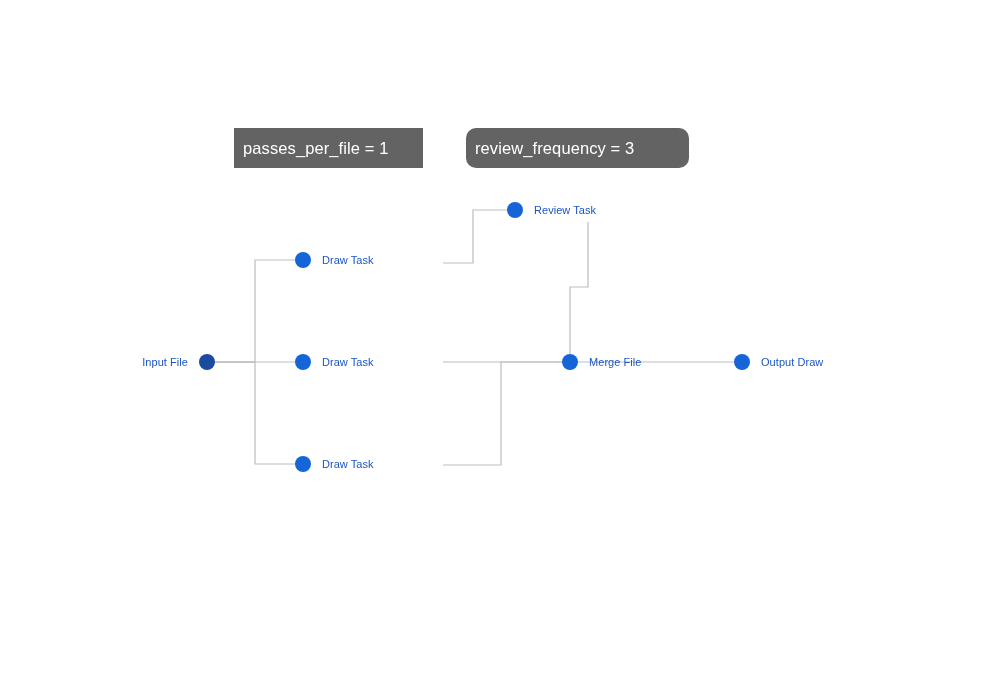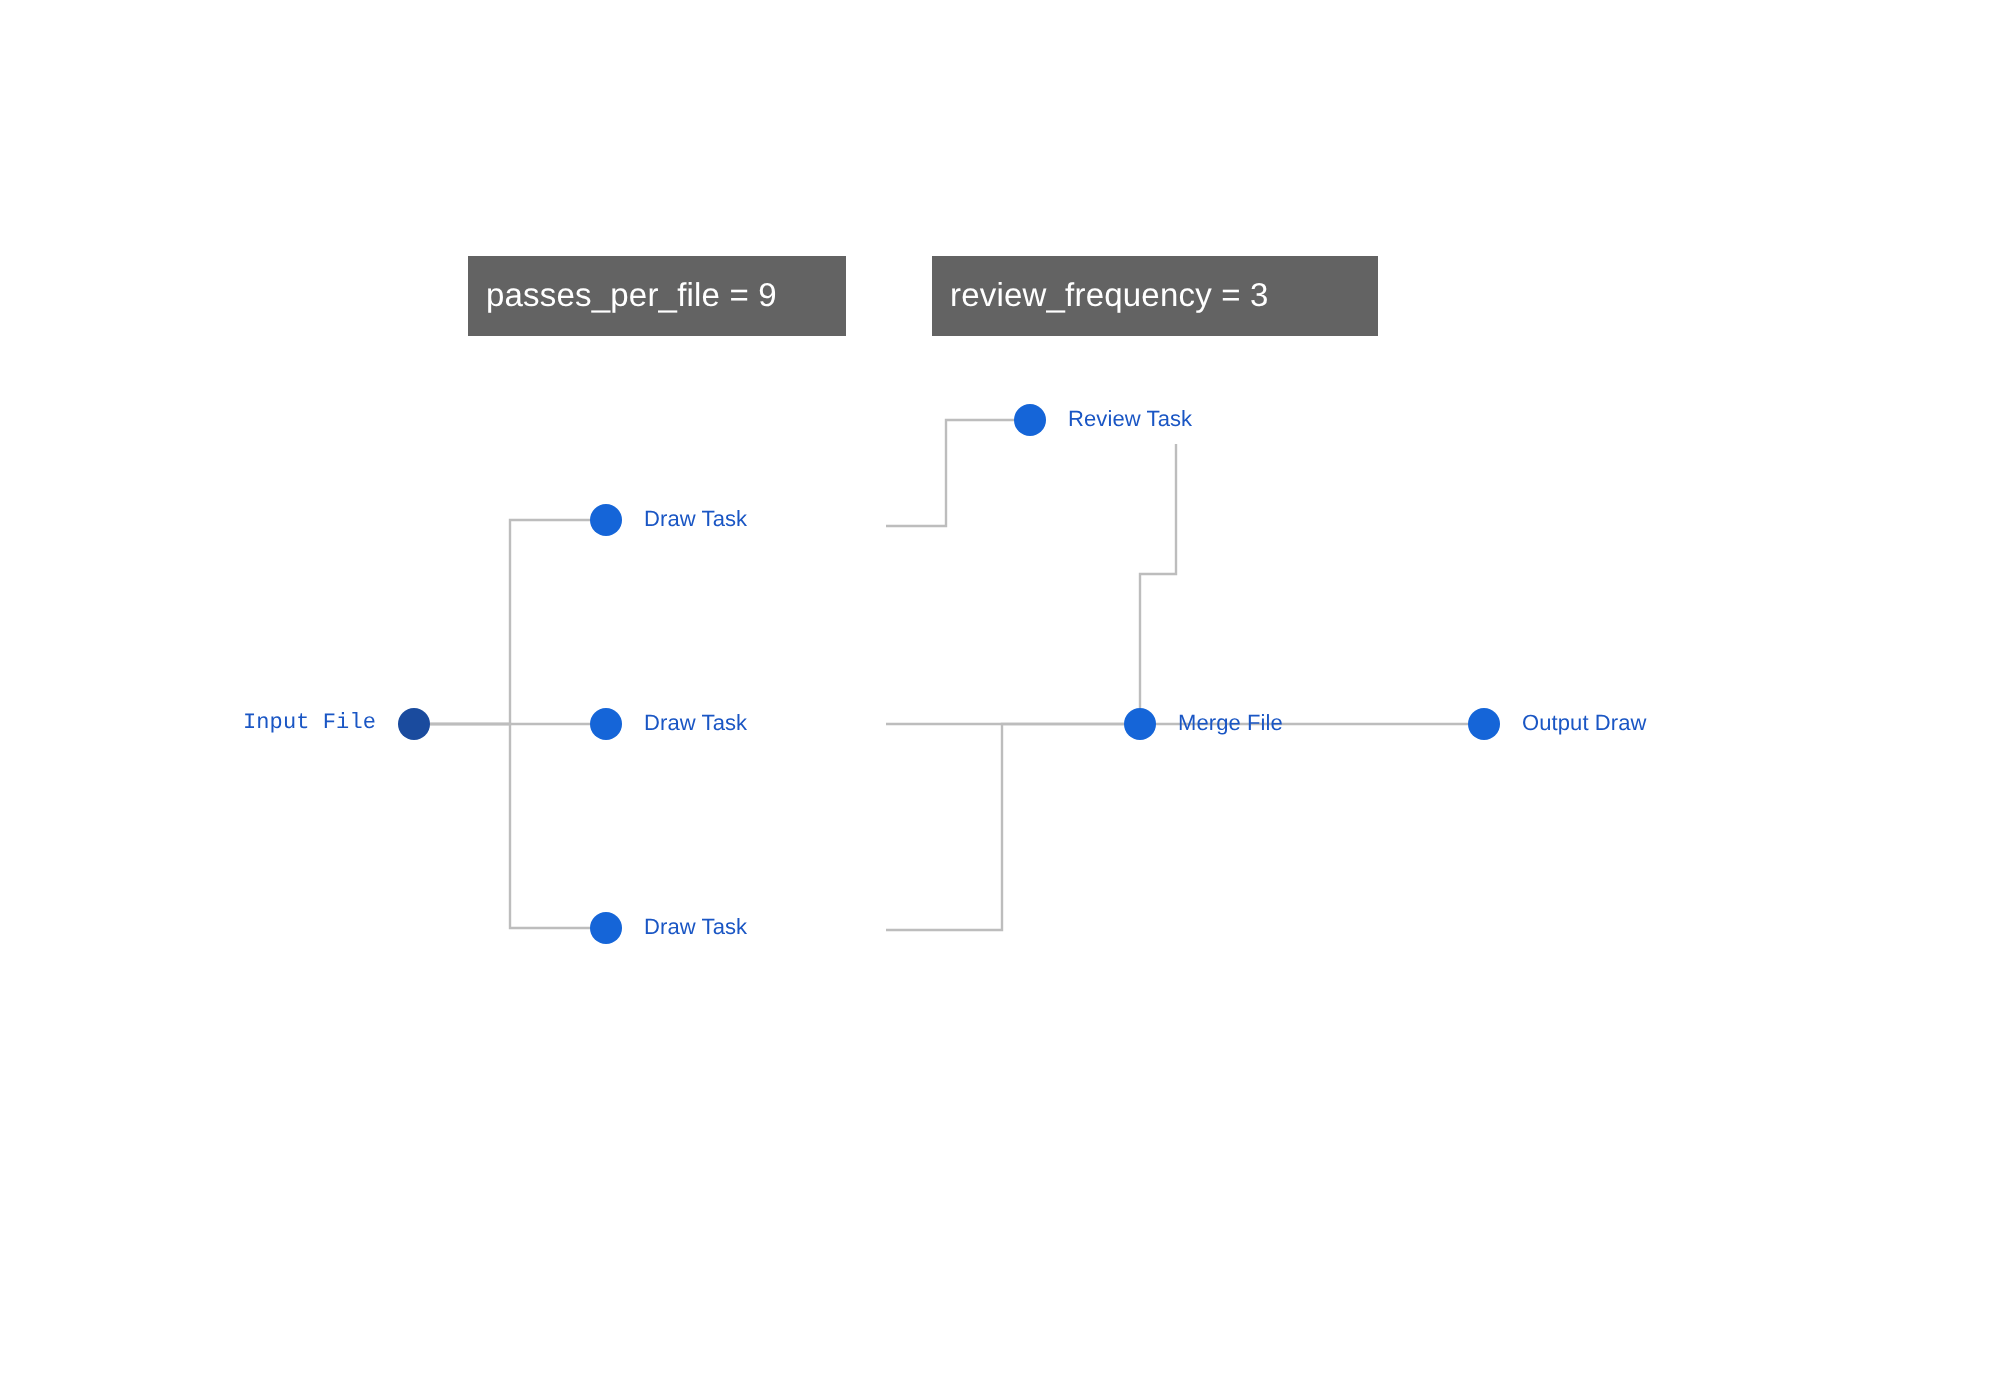--- a/index.html
+++ b/index.html
@@ -34,60 +34,60 @@
     color: #ffffff;
     font-size: 16.5px;
     font-family: "Liberation Sans", sans-serif;
     display: flex;
     align-items: center;
     padding-left: 9px;
     letter-spacing: 0.1px;
     white-space: nowrap;
   }
   #param-box-0 { left: 234px; top: 128px; width: 189px; height: 40px; }
-  #param-box-1 { left: 466px; top: 128px; width: 223px; height: 40px; }
+  #param-box-1 { left: 466px; top: 128px; width: 223px; height: 40px; border-radius: 10px; }
 
   .node {
     position: absolute;
     width: 16px;
     height: 16px;
     border-radius: 50%;
     background: #1565d8;
   }
   .node.source { background: #1a4b9e; }
 
   .node-label {
     position: absolute;
     font-size: 11px;
     font-family: "Liberation Sans", sans-serif;
     color: #1a56c4;
     white-space: nowrap;
     line-height: 16px;
     letter-spacing: 0.05px;
   }
   .node-label.right { text-align: left; }
-  .node-label.left  { text-align: center; font-family: Liberation Mono, monospace; }
+  .node-label.left  { text-align: center; }
 </style>
 </head>
 <body>
 
 <div id="canvas">
 
   <svg id="edge-layer" viewBox="0 0 1000 689" width="1000" height="689" xmlns="http://www.w3.org/2000/svg">
       <polyline points="215,362 255,362 255,260 295,260" fill="none" stroke="#bdbdbd" stroke-width="1.2" stroke-linecap="butt" stroke-linejoin="miter"></polyline>
       <polyline points="215,362 295,362" fill="none" stroke="#bdbdbd" stroke-width="1.2" stroke-linecap="butt" stroke-linejoin="miter"></polyline>
       <polyline points="215,362 255,362 255,464 295,464" fill="none" stroke="#bdbdbd" stroke-width="1.2" stroke-linecap="butt" stroke-linejoin="miter"></polyline>
       <polyline points="443,263 473,263 473,210 507,210" fill="none" stroke="#bdbdbd" stroke-width="1.2" stroke-linecap="butt" stroke-linejoin="miter"></polyline>
       <polyline points="443,362 562,362" fill="none" stroke="#bdbdbd" stroke-width="1.2" stroke-linecap="butt" stroke-linejoin="miter"></polyline>
       <polyline points="443,465 501,465 501,362 562,362" fill="none" stroke="#bdbdbd" stroke-width="1.2" stroke-linecap="butt" stroke-linejoin="miter"></polyline>
       <polyline points="588,222 588,287 570,287 570,354" fill="none" stroke="#bdbdbd" stroke-width="1.2" stroke-linecap="butt" stroke-linejoin="miter"></polyline>
       <polyline points="578,362 734,362" fill="none" stroke="#bdbdbd" stroke-width="1.2" stroke-linecap="butt" stroke-linejoin="miter"></polyline>
     </svg>
 
-  <div id="param-box-0" class="param-box">passes_per_file = 9</div>
+  <div id="param-box-0" class="param-box">passes_per_file = 1</div>
 
   <div id="param-box-1" class="param-box">review_frequency = 3</div>
 
   <div id="node-layer">
       <div class="node source" style="left: 199px; top: 354px;"></div>
       <div class="node-label left" style="top: 354px; right: 812px;">Input File</div>
       <div class="node" style="left: 295px; top: 252px;"></div>
       <div class="node-label right" style="top: 252px; left: 322px;">Draw Task</div>
       <div class="node" style="left: 295px; top: 354px;"></div>
       <div class="node-label right" style="top: 354px; left: 322px;">Draw Task</div>

